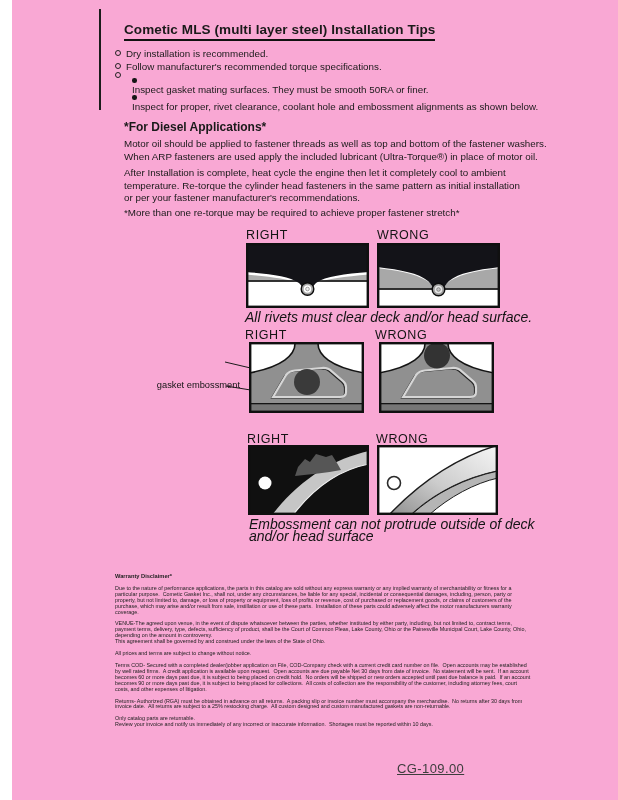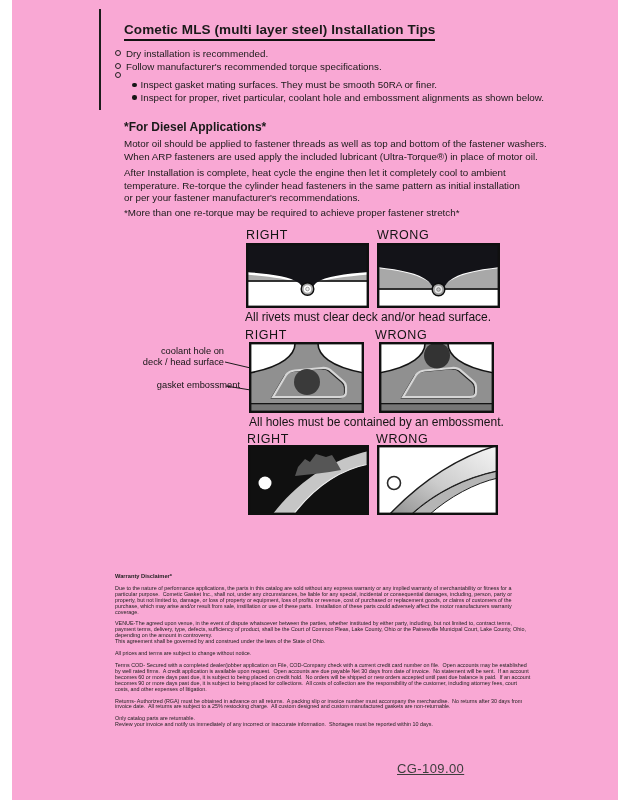--- a/index.html
+++ b/index.html
@@ -10,33 +10,33 @@
   }
   .abs{position:absolute;}
   
   .left-rule{left:87px;top:9px;width:2px;height:101px;background:#1c1c1c;}
   .doc-title{left:112px;top:22px;font-size:13.5px;font-weight:bold;
     border-bottom:2px solid #111;padding-bottom:2px;white-space:nowrap;letter-spacing:.1px;}
   .bullets{left:103px;top:48px;font-size:9.8px;line-height:12.6px;white-space:nowrap;}
   .bullet-row{display:flex;align-items:baseline;}
   .marker-open{display:inline-block;width:4px;height:4px;border:1px solid #222;border-radius:50%;
     margin-right:5px;flex:0 0 auto;position:relative;top:-1px;}
-  .sub{margin-left:17px;}
+  .sub{margin-left:17px;flex-direction:column;}
   .marker-dot{display:inline-block;width:4.5px;height:4.5px;background:#161616;border-radius:50%;
     margin-right:4px;flex:0 0 auto;position:relative;top:-1px;}
   
   .diesel-heading{left:112px;top:120px;font-size:12px;font-weight:bold;white-space:nowrap;}
   .para{font-size:9.8px;line-height:12.6px;white-space:pre-wrap;width:470px;}
   .para1{left:112px;top:138px;}
   .para2{left:112px;top:167px;}
   .retorque-note{left:112px;top:207px;font-size:9.8px;white-space:nowrap;}
   
   .dg-header{font-size:12.5px;font-weight:500;letter-spacing:.6px;color:#141414;
     width:123px;text-align:left;white-space:nowrap;}
-  .caption{font-size:12px;color:#141414;white-space:pre-line;line-height:12px;}
+  .caption{font-size:14px;color:#141414;white-space:pre-line;line-height:12px;font-style:italic;}
   .panel{display:block;}
   
   .annot{font-size:9.3px;color:#141414;text-align:right;line-height:11px;white-space:pre-line;}
   
   .fine{left:103px;top:574px;width:417px;font-size:5.4px;line-height:5.9px;color:#222;}
   .fine-heading{font-weight:bold;font-size:5.7px;margin:0 0 6px 0;}
   .fine p{margin:0 0 6px 0;white-space:pre-wrap;}
   
   .footer-code{left:385px;top:761px;font-size:13px;color:#3d3d3d;letter-spacing:.4px;text-decoration:underline;}
 </style>
@@ -60,21 +60,21 @@
     </div>
     <div class="bullet-row">
       <span class="marker-open"></span>
     </div>
     <div class="bullet-row sub">
       <span class="marker-dot"></span>
       <span>Inspect gasket mating surfaces.  They must be smooth 50RA or finer.</span>
     </div>
     <div class="bullet-row sub">
       <span class="marker-dot"></span>
-      <span>Inspect for proper, rivet particular, coolant hole and embossment alignments as shown below.</span>
+      <span>Inspect for proper, rivet clearance, coolant hole and embossment alignments as shown below.</span>
     </div>
   </div>
 
   <div class="abs diesel-heading">*For Diesel Applications*</div>
   <div class="abs para para1">Motor oil should be applied to fastener threads as well as top and bottom of the fastener washers.
 When ARP fasteners are used apply the included lubricant (Ultra-Torque®) in place of motor oil.</div>
   <div class="abs retorque-note">*More than one re-torque may be required to achieve proper fastener stretch*</div>
   <div class="abs para para2">After Installation is complete, heat cycle the engine then let it completely cool to ambient
 temperature. Re-torque the cylinder head fasteners in the same pattern as initial installation
 or per your fastener manufacturer's recommendations.</div>
@@ -104,22 +104,20 @@
     <circle cx="61.5" cy="46.5" r="3.8" fill="#e6e6e6"></circle>
     <circle cx="61.5" cy="46.5" r="1.8" fill="#c4c4c4" stroke="#777" stroke-width="0.8"></circle>
     <rect x="1.2" y="1.2" width="120.6" height="62.6" fill="none" stroke="#101010" stroke-width="2.4"></rect>
   </svg>
 
   <div class="abs caption" style="left:233px;top:311px;">All rivets must clear deck and/or head surface.</div>
 
   <div class="abs dg-header" style="left:233px;top:328px;">RIGHT</div>
   <div class="abs dg-header" style="left:363px;top:328px;">WRONG</div>
 
-  <div class="abs annot" style="left:108px;top:346px;width:104px;">coolant hole on
-deck / head surface</div>
   <div class="abs annot" style="left:124px;top:380px;width:104px;">gasket embossment</div>
 
   <svg class="abs" style="left:210px;top:355px;" width="90" height="45" viewBox="0 0 90 45">
     <line x1="3" y1="7" x2="84" y2="26" stroke="#1a1a1a" stroke-width="1"></line>
     <line x1="4" y1="31" x2="53" y2="39" stroke="#1a1a1a" stroke-width="1"></line>
   </svg>
 
   <svg class="abs panel" style="left:237px;top:342px;" width="115" height="71" viewBox="0 0 115 71">
     <rect x="0" y="0" width="115" height="71" fill="#ffffff"></rect>
     <path d="M46,0 C47,13 33,25 0,31 L0,71 L115,71 L115,31 C82,25 68,13 69,0 Z" fill="#909090"></path>
@@ -139,21 +137,20 @@
     <path d="M46,0 C47,13 33,25 0,31" fill="none" stroke="#141414" stroke-width="1.6"></path>
     <path d="M69,0 C68,13 82,25 115,31" fill="none" stroke="#141414" stroke-width="1.6"></path>
     <rect x="0" y="61.5" width="115" height="9.5" fill="#767676"></rect>
     <rect x="0" y="61" width="115" height="1.3" fill="#141414"></rect>
     <path d="M22.5,56 L35.5,34 Q38.5,30 44.5,29.5 L71.5,27 Q77.5,26.5 81.5,30.5 L92.5,40 Q95.5,42.5 95.5,46 L95.5,51 Q95.5,56 89.5,56 L22.5,56 Z" fill="none" stroke="#262626" stroke-width="1.2"></path>
     <path d="M24,55 L37,33 Q40,29 46,28.5 L73,26 Q79,25.5 83,29.5 L94,39 Q97,41.5 97,45 L97,50 Q97,55 91,55 L24,55 Z" fill="none" stroke="#d6d6d6" stroke-width="2.2"></path>
     <circle cx="58" cy="13.5" r="13" fill="#333333"></circle>
     <rect x="1.2" y="1.2" width="112.6" height="68.6" fill="none" stroke="#101010" stroke-width="2.4"></rect>
   </svg>
 
-  <div class="abs caption" style="left:237px;top:416px;">All holes must be contained by an embossment.</div>
 
   <div class="abs dg-header" style="left:235px;top:432px;">RIGHT</div>
   <div class="abs dg-header" style="left:364px;top:432px;">WRONG</div>
 
   <svg class="abs panel" style="left:236px;top:445px;" width="121" height="70" viewBox="0 0 121 70">
     <rect x="0" y="0" width="121" height="70" fill="#101010"></rect>
     <path d="M121,6 C85,14 52,34 24,70 L45,70 C68,40 95,24 121,19 Z" fill="#c6c6c6"></path>
     <path d="M121,19 C95,24 68,40 45,70" fill="none" stroke="#f2f2f2" stroke-width="1.2"></path>
     <path d="M47,31 L50,22 L57,14 L62,17 L68,9 L78,12 L84,10 L89,18 L93,25 C78,28 62,29 47,31 Z" fill="#565656"></path>
     <circle cx="17" cy="38" r="6.5" fill="#fdfdfd"></circle>
@@ -168,20 +165,22 @@
         <stop offset="1" stop-color="#8f8f8f"></stop>
       </linearGradient>
     </defs>
     <rect x="0" y="0" width="121" height="70" fill="#ffffff"></rect>
     <path d="M121,0 L121,26 C88,33 58,48 34,70 L12,70 C45,35 82,12 121,0 Z" fill="url(#g3)" stroke="#1c1c1c" stroke-width="1.4"></path>
     <path d="M121,26 C88,33 58,48 34,70 L52,70 C72,52 98,38 121,33 Z" fill="#b5b5b5" stroke="#1c1c1c" stroke-width="1"></path>
     <circle cx="17" cy="38" r="6.5" fill="#ffffff" stroke="#2a2a2a" stroke-width="1.6"></circle>
     <rect x="1.2" y="1.2" width="118.6" height="67.6" fill="none" stroke="#101010" stroke-width="2.4"></rect>
   </svg>
 
+  <div class="abs caption" style="left:237px;top:518px;">Embossment can not protrude outside of deck
+and/or head surface</div>
 
   <div class="abs fine">
     <p class="fine-heading">Warranty Disclaimer*</p>
     <p>Due to the nature of performance applications, the parts in this catalog are sold without any express warranty or any implied warranty of merchantability or fitness for a particular purpose.  Cometic Gasket Inc., shall not, under any circumstances, be liable for any special, incidental or consequential damages, including, person, party or property, but not limited to, damage, or loss of property or equipment, loss of profits or revenue, cost of purchased or replacement goods, or claims of customers of the purchase, which may arise and/or result from sale, instillation or use of these parts.  Installation of these parts could adversely affect the motor manufacturers warranty coverage.</p>
     <p>VENUE-The agreed upon venue, in the event of dispute whatsoever between the parties, whether instituted by either party, including, but not limited to, contract terms, payment terms, delivery, type, defects, sufficiency of product, shall be the Court of Common Pleas, Lake County, Ohio or the Painesville Municipal Court, Lake County, Ohio, depending on the amount in controversy.
 This agreement shall be governed by and construed under the laws of the State of Ohio.</p>
     <p>All prices and terms are subject to change without notice.</p>
     <p>Terms COD- Secured with a completed dealer/jobber application on File, COD-Company check with a current credit card number on file.  Open accounts may be established by well rated firms.  A credit application is available upon request.  Open accounts are due payable Net 30 days from date of invoice.  No statement will be sent.  If an account becomes 60 or more days past due, it is subject to being placed on credit hold.  No orders will be shipped or new orders accepted until past due balance is paid.  If an account becomes 90 or more days past due, it is subject to being placed for collections.  All costs of collection are the responsibility of the customer, including attorney fees, court costs, and other expenses of litigation.</p>
     <p>Returns- Authorized (RGA) must be obtained in advance on all returns.  A packing slip or invoice number must accompany the merchandise.  No returns after 30 days from invoice date.  All returns are subject to a 25% restocking charge.  All custom designed and custom manufactured gaskets are non-returnable.</p>
     <p>Only catalog parts are returnable.

